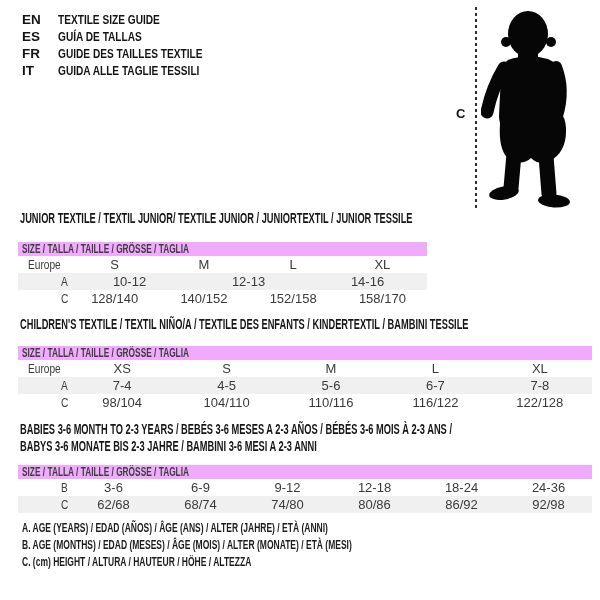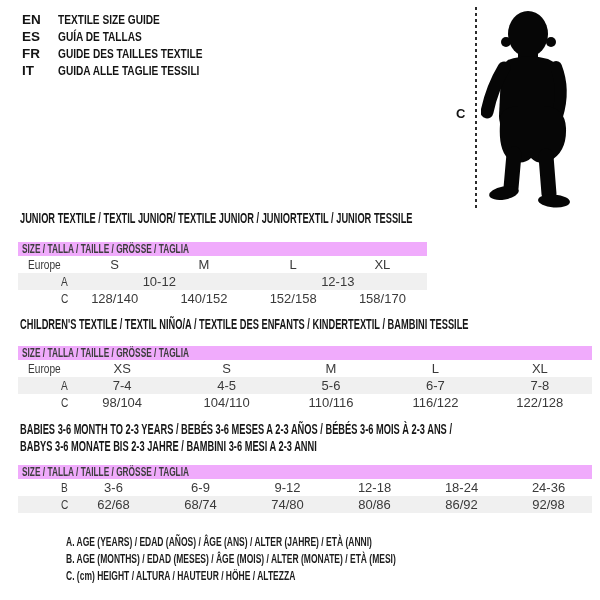--- a/index.html
+++ b/index.html
@@ -28,21 +28,21 @@
   .size-bar{height:14px;line-height:14px;background:#f0abfc;padding-left:4px;
             font-weight:bold;font-size:13px;color:#3d3d3d;white-space:nowrap;}
   .size-bar .cond{transform:scaleX(0.64);}
   .trow{display:flex;height:17px;line-height:17px;font-size:13px;color:#3a3a3a;}
   .lc{width:52px;box-sizing:border-box;padding-left:4px;text-align:right;}
   .lbl{display:inline-block;transform:scaleX(0.78);transform-origin:0 50%;white-space:nowrap;}
   .dc{flex:1;text-align:center;}
   .gray{background:#f0f0f0;}
 
   
-  .notes{left:22px;top:533px;margin-left:44px;}
+  .notes{left:22px;top:519px;}
   .note-line{height:17px;line-height:17px;font-weight:bold;font-size:13.5px;color:#1c1c1c;white-space:nowrap;}
   .note-line .cond{transform:scaleX(0.63);}
 </style>
 </head>
 <body>
 
 <div class="abs lang-block">
   <div class="lang-row">
     <span class="lang-code">EN</span><span class="lang-title">TEXTILE SIZE GUIDE</span>
   </div>
@@ -87,20 +87,21 @@
     <span class="lc"><span class="lbl">Europe</span></span>
     <span class="dc">S</span>
     <span class="dc">M</span>
     <span class="dc">L</span>
     <span class="dc">XL</span>
   </div>
   <div class="trow gray">
     <span class="lc"><span class="lbl">A</span></span>
     <span class="dc">10-12</span>
     <span class="dc">12-13</span>
+    <span class="dc">14-16</span>
   </div>
   <div class="trow">
     <span class="lc"><span class="lbl">C</span></span>
     <span class="dc">128/140</span>
     <span class="dc">140/152</span>
     <span class="dc">152/158</span>
     <span class="dc">158/170</span>
   </div>
 </div>
 

